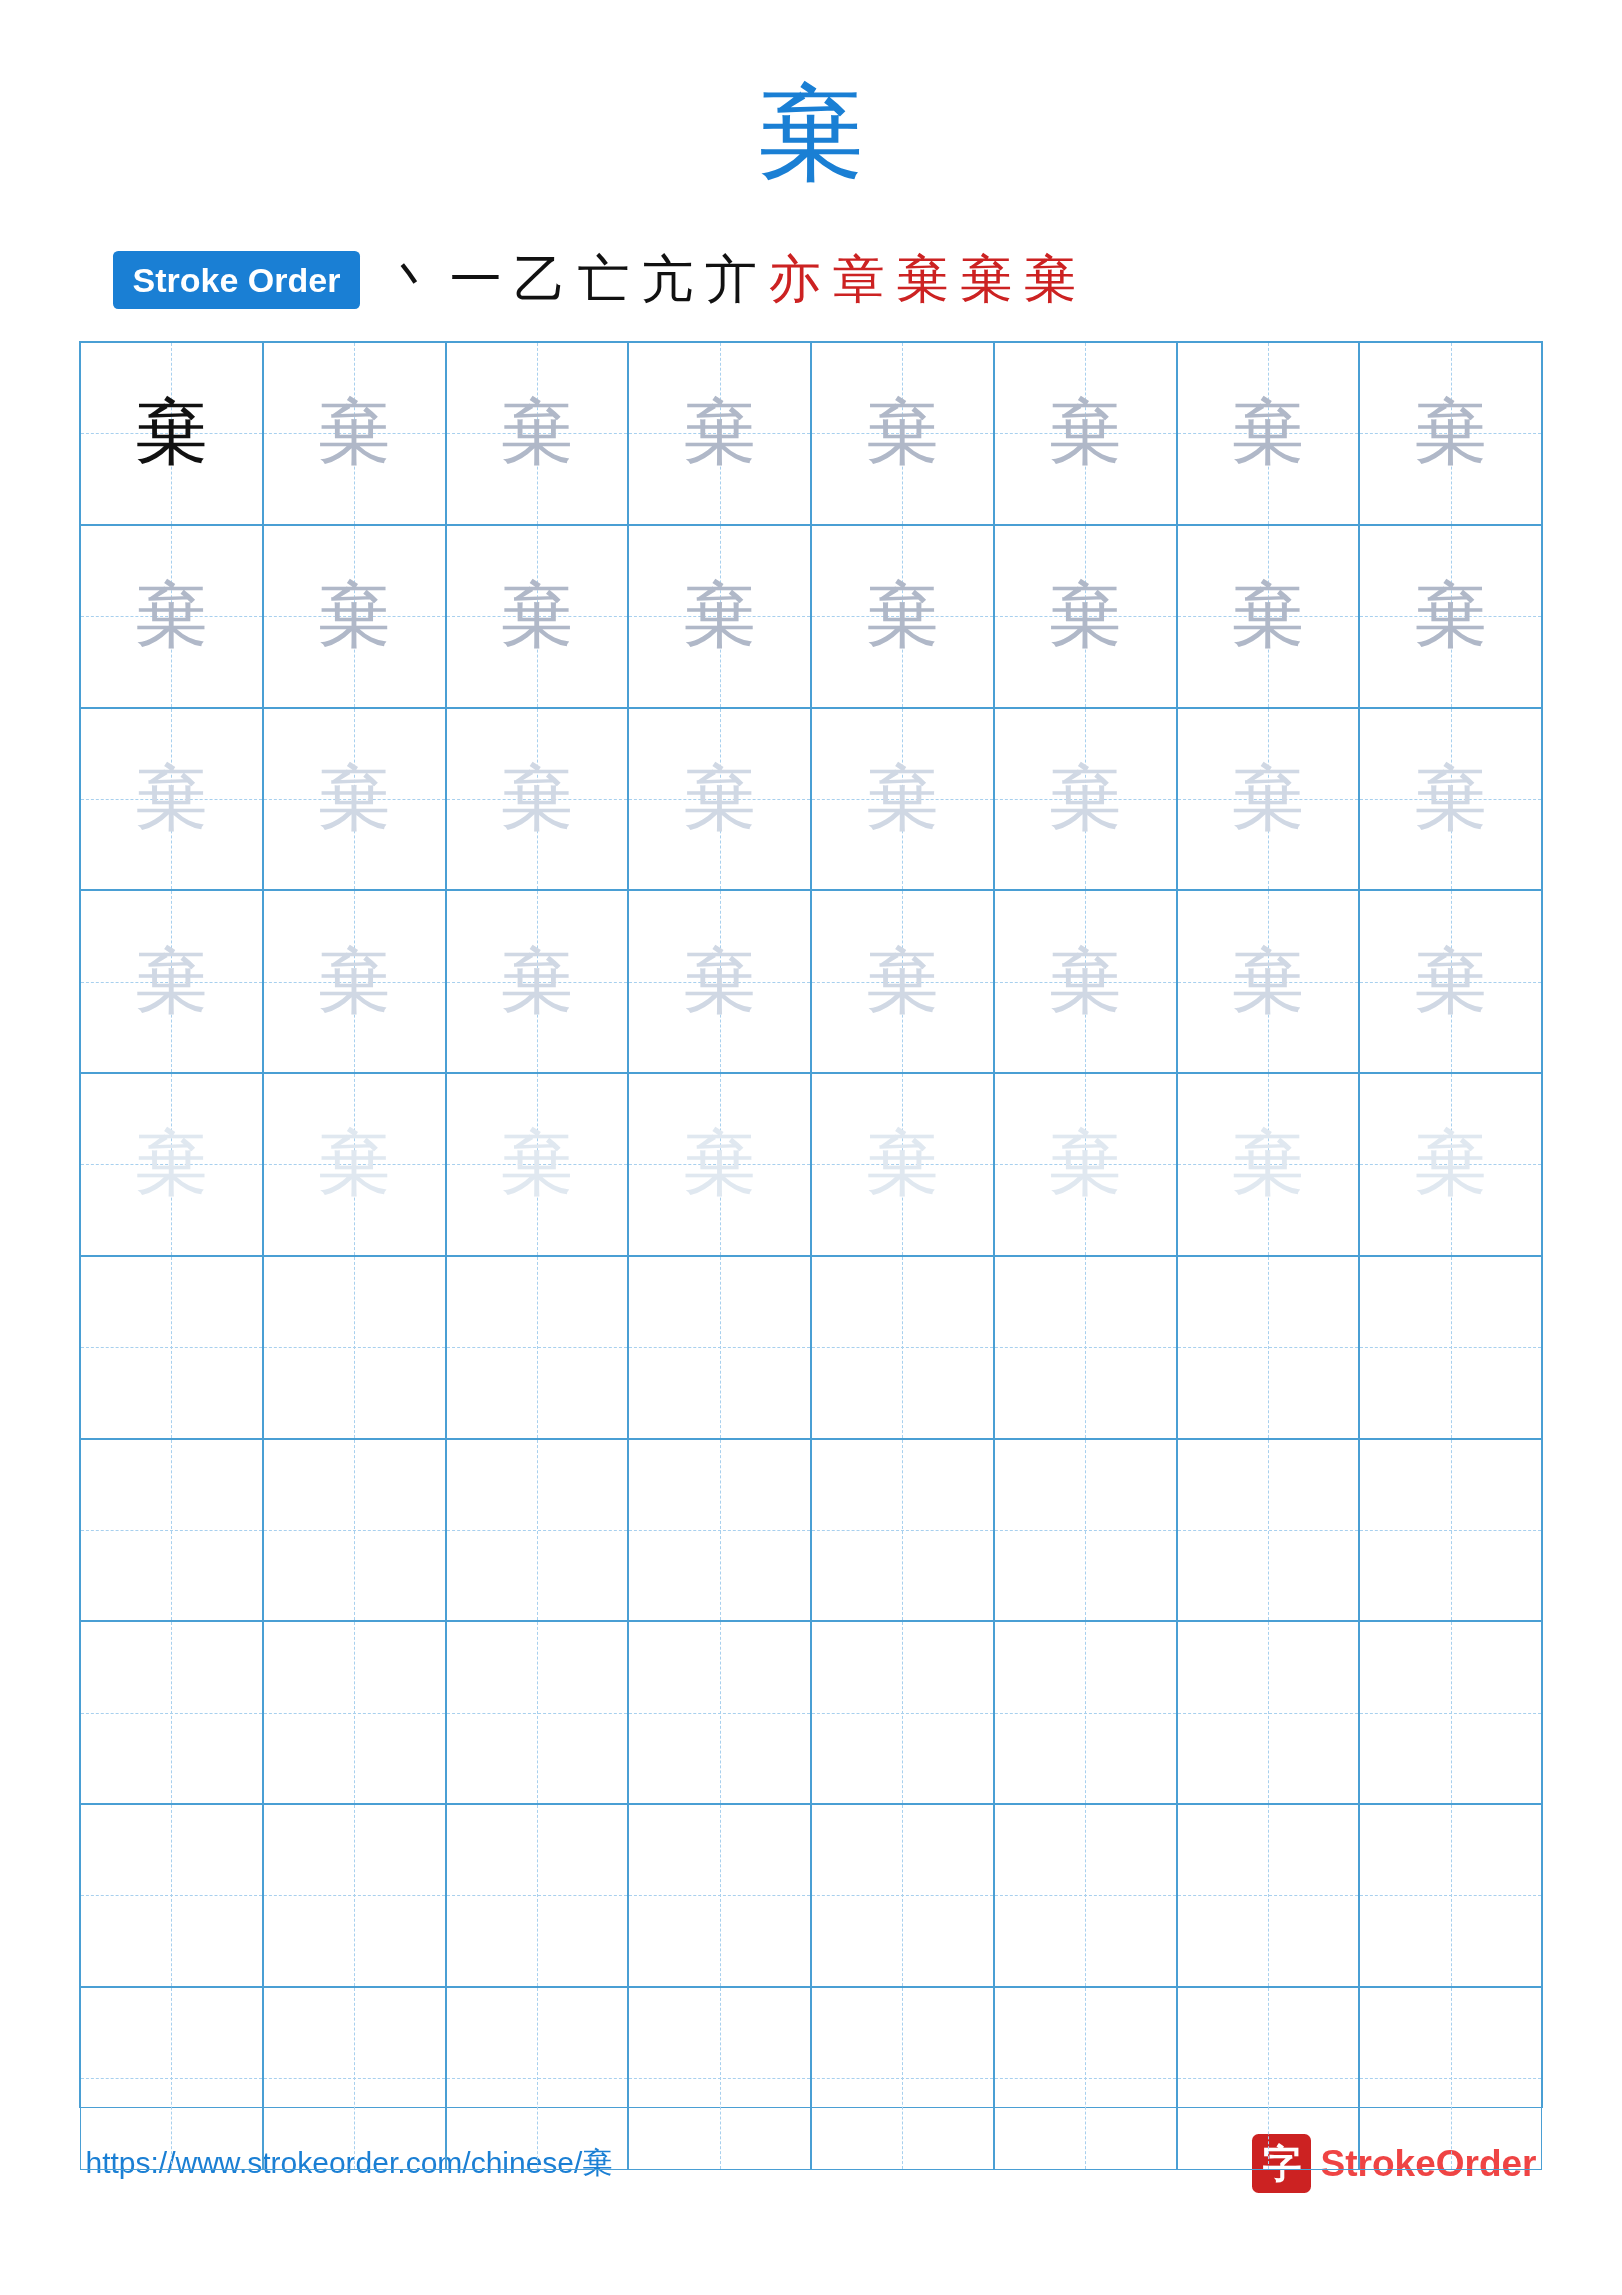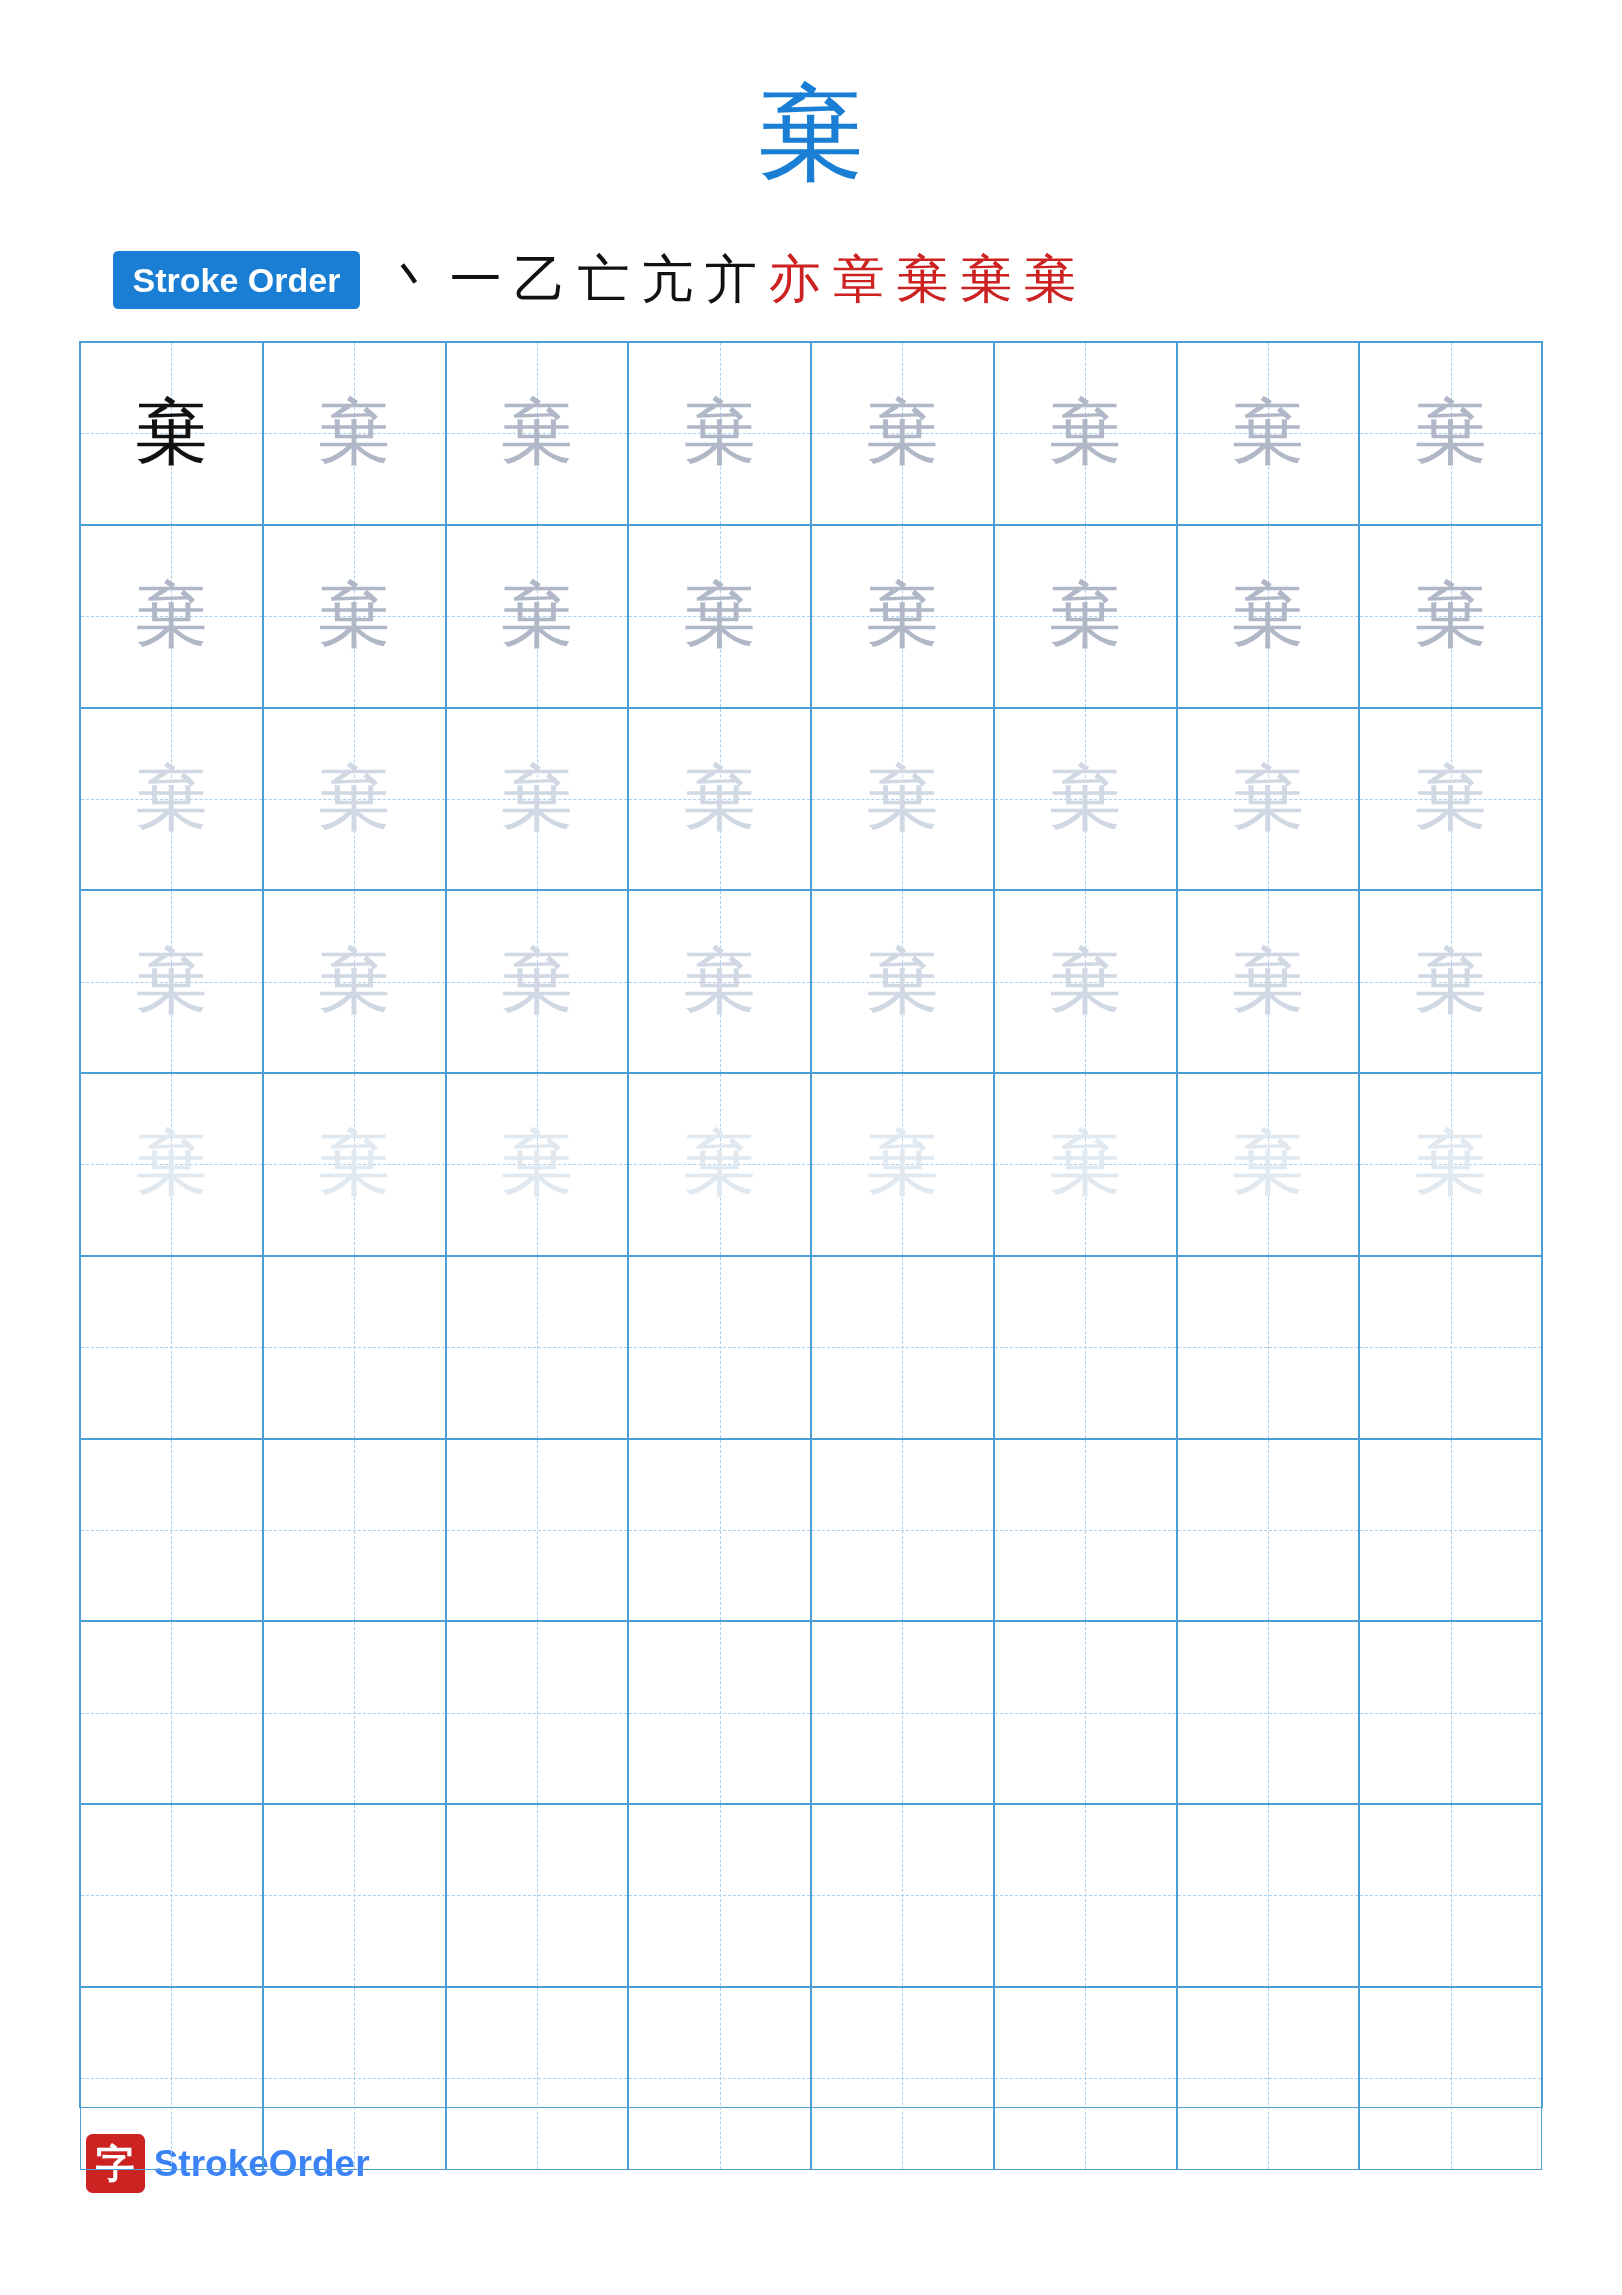--- a/index.html
+++ b/index.html
@@ -186,21 +186,21 @@
     .footer-logo-icon span {
       font-size: 39px;
       color: white;
       font-family: serif;
       font-weight: bold;
     }
 
     .footer-logo-text {
       font-size: 37px;
       font-weight: bold;
-      color: #3b82f6;
+      color: #ef4444;
       font-family: Arial, sans-serif;
     }
   </style>
 </head>
 <body>
 
 <div class="page">
 
   <div class="title">
     <span class="title-char">棄</span>
@@ -392,20 +392,21 @@
     <div class="grid-cell empty-cell"></div>
     <div class="grid-cell empty-cell"></div>
     <div class="grid-cell empty-cell"></div>
     <div class="grid-cell empty-cell"></div>
     <div class="grid-cell empty-cell"></div>
     <div class="grid-cell empty-cell"></div>
 
   </div>
 
   <div class="footer">
+    <span class="footer-url">https://www.strokeorder.com/chinese/棄</span>
     <div class="footer-logo">
       <div class="footer-logo-icon">
         <span>字</span>
       </div>
       <span class="footer-logo-text">StrokeOrder</span>
     </div>
   </div>
 
 </div>
 

